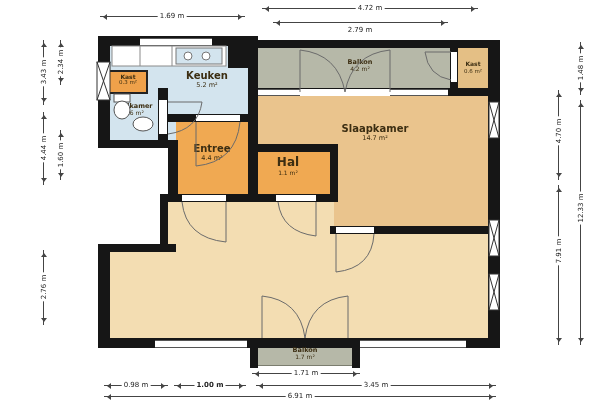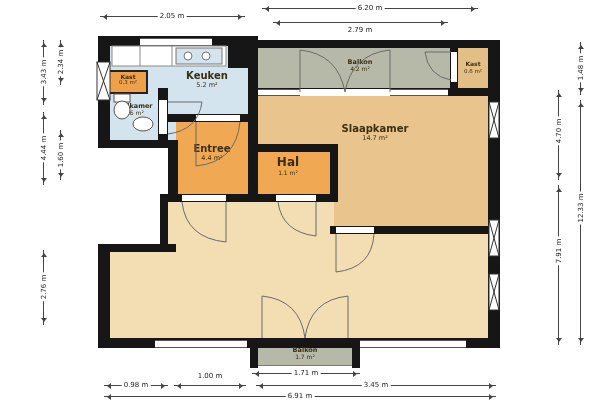--- a/index.html
+++ b/index.html
@@ -177,32 +177,32 @@
   <div class="rlabel" style="left:473px;top:68px;">
     <div class="rn" style="font-size:6px">Kast</div>
     <div class="ra" style="font-size:5.5px">0.6 m²</div>
   </div>
   <div class="rlabel" style="left:305px;top:354px;">
     <div class="rn" style="font-size:6.5px">Balkon</div>
     <div class="ra" style="font-size:6px">1.7 m²</div>
   </div>
 
   <div class="dline-h" style="left:100px;top:16px;width:145px;"></div>
-  <span class="dlabel" style="left:172px;top:16px;">2.05 m</span>
+  <span class="dlabel" style="left:172px;top:16px;">1.69 m</span>
   <div class="dline-h" style="left:262px;top:8px;width:216px;"></div>
-  <span class="dlabel" style="left:370px;top:8px;">6.20 m</span>
+  <span class="dlabel" style="left:370px;top:8px;">4.72 m</span>
   <div class="dline-h" style="left:273px;top:22px;width:175px;"></div>
   <span class="dlabel" style="left:360px;top:30px;">2.79 m</span>
 
   <div class="dline-h" style="left:252px;top:373px;width:108px;"></div>
   <span class="dlabel" style="left:306px;top:373px;">1.71 m</span>
   <div class="dline-h" style="left:104px;top:385px;width:64px;"></div>
   <span class="dlabel" style="left:136px;top:385px;">0.98 m</span>
   <div class="dline-h" style="left:174px;top:385px;width:72px;"></div>
-  <span class="dlabel" style="left:210px;top:376px;">1.00 m</span>
+  <span class="dlabel" style="left:210px;top:385px;font-weight:bold;">1.00 m</span>
   <div class="dline-h" style="left:256px;top:385px;width:240px;"></div>
   <span class="dlabel" style="left:376px;top:385px;">3.45 m</span>
   <div class="dline-h" style="left:104px;top:396px;width:392px;"></div>
   <span class="dlabel" style="left:300px;top:396px;">6.91 m</span>
 
   <div class="dline-v" style="left:60px;top:40px;height:45px;"></div>
   <span class="dlabel vert" style="left:61px;top:62px;">2.34 m</span>
   <div class="dline-v" style="left:43px;top:40px;height:65px;"></div>
   <span class="dlabel vert" style="left:44px;top:72px;">3.43 m</span>
   <div class="dline-v" style="left:43px;top:112px;height:73px;"></div>

